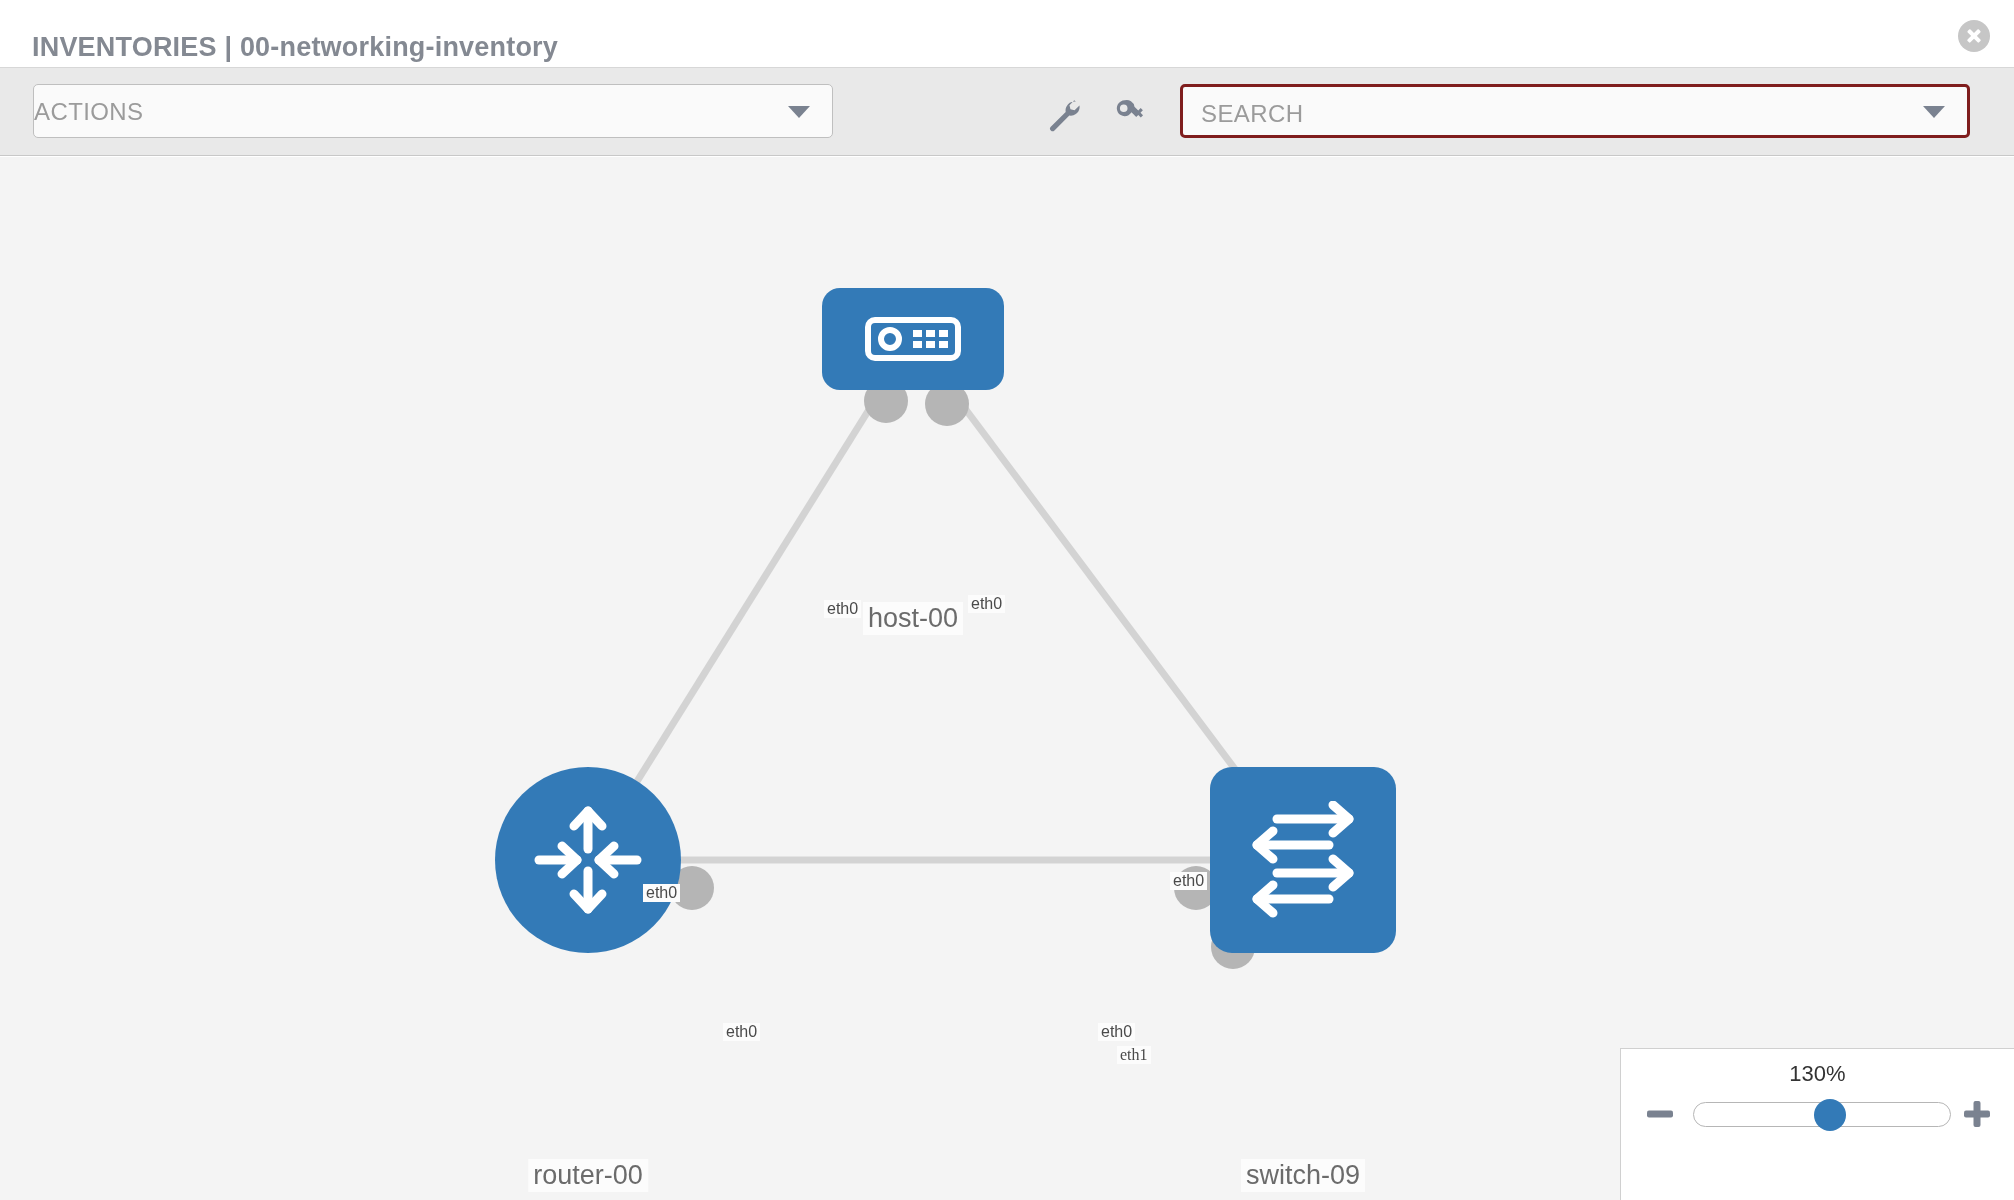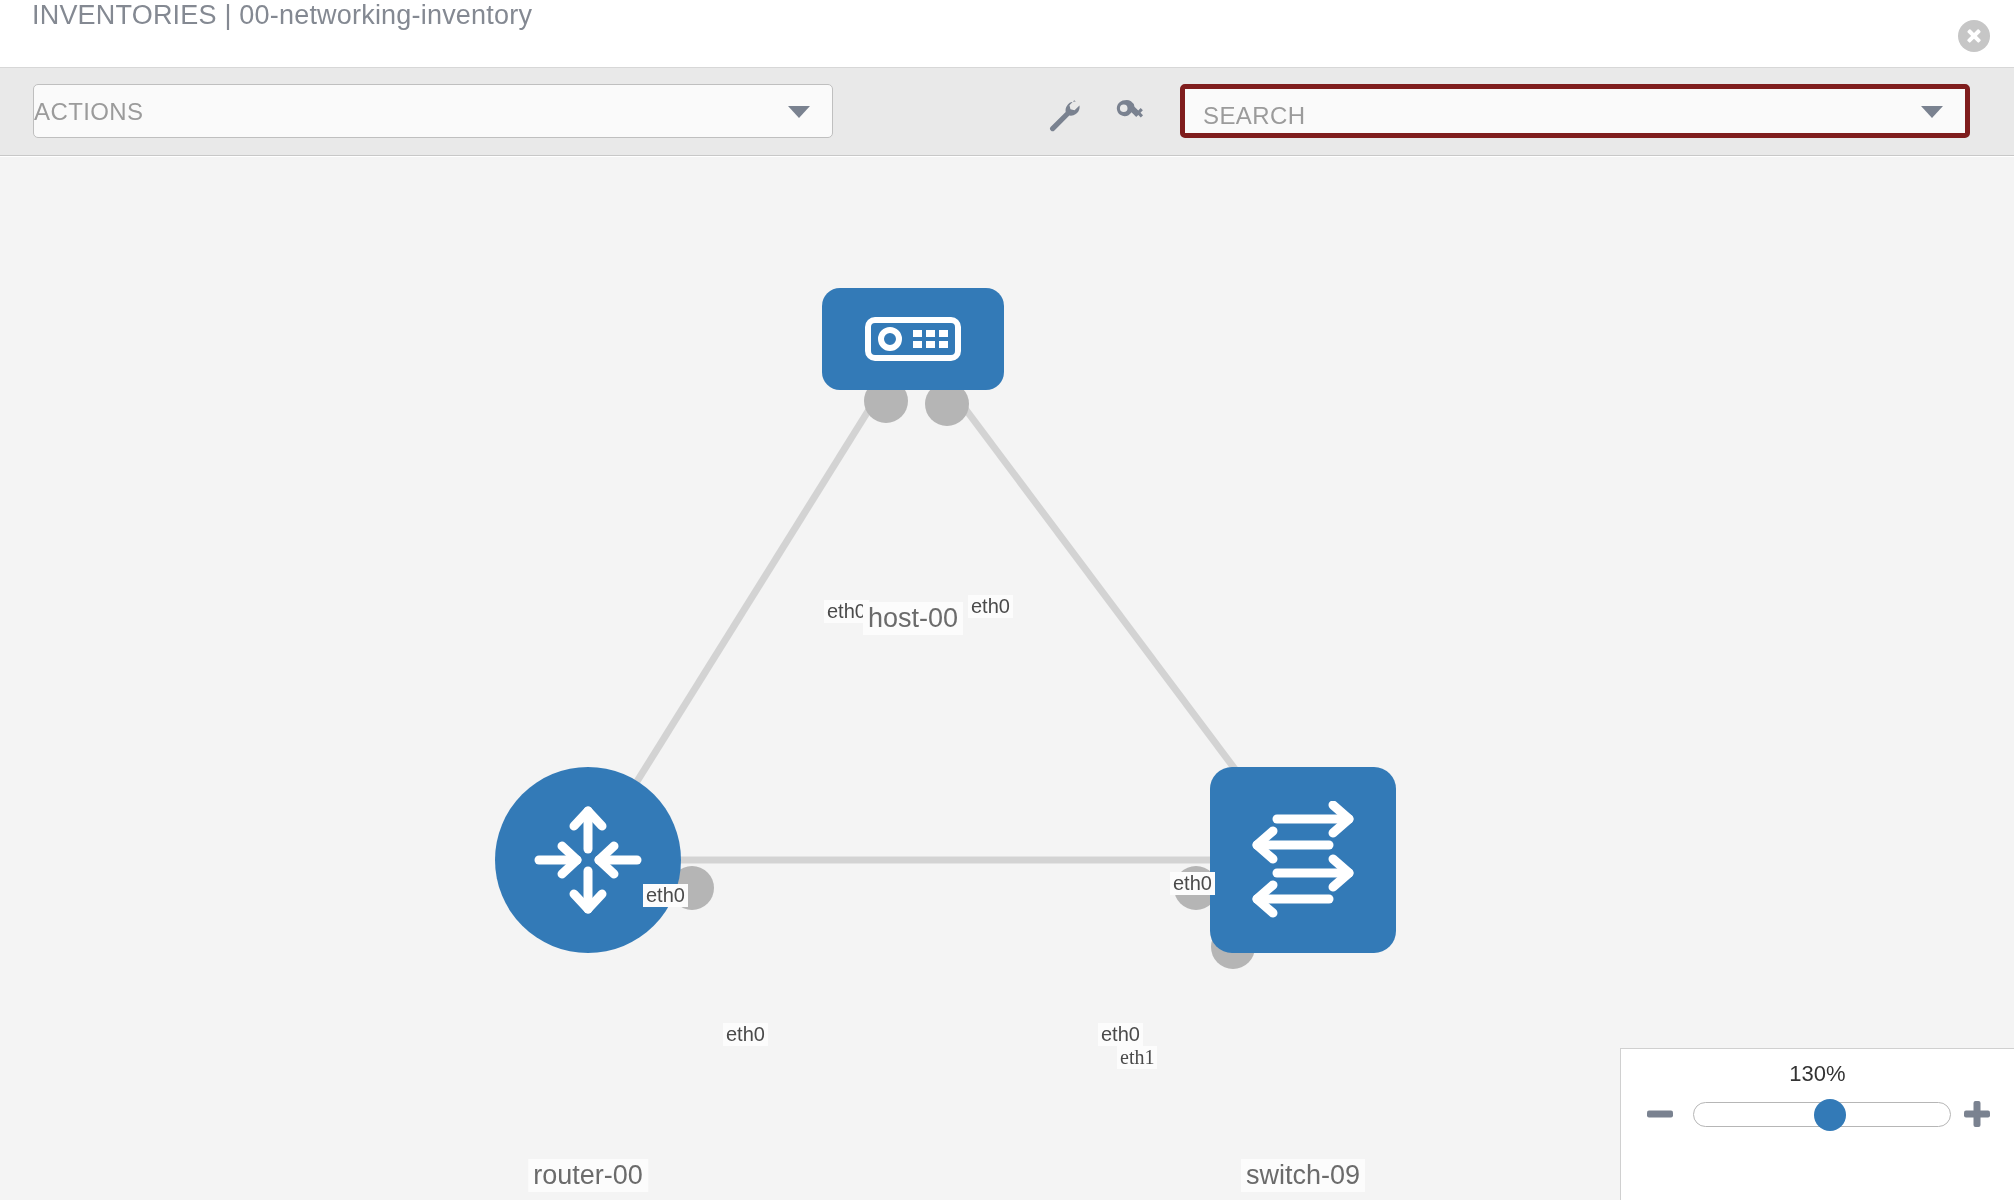--- a/index.html
+++ b/index.html
@@ -13,22 +13,22 @@
   #app { position: relative; width: 2014px; height: 1200px; }
 
   
   .header {
     position: absolute; top: 0; left: 0;
     width: 2014px; height: 68px;
     background: #ffffff;
     border-bottom: 1px solid #d7d7d7;
   }
   .page-title {
-    position: absolute; left: 32px; top: 0;
-    font-size: 27px; font-weight: normal;
+    position: absolute; left: 32px; top: 32px;
+    font-size: 27px; font-weight: bold;
     color: #848992; letter-spacing: 0.2px;
     white-space: nowrap;
   }
   .close-btn {
     position: absolute; right: 24px; top: 20px;
     width: 32px; height: 32px; border-radius: 50%;
     background: #c6c6c6; cursor: pointer;
   }
   .close-btn::before, .close-btn::after {
     content: ""; position: absolute;
@@ -72,21 +72,21 @@
     width: 42px; height: 38px; cursor: pointer;
   }
   .tool-icon svg { width: 100%; height: 100%; display: block; }
   .icon-wrench { left: 1042px; }
   .icon-key    { left: 1110px; }
 
   .search-box {
     position: absolute; left: 1180px; top: 16px;
     width: 790px; height: 54px;
     background: #fafafa;
-    border: 5px solid #7f1d1d;
+    border: 3px solid #7f1d1d;
     border-radius: 5px;
     cursor: text;
   }
   .search-box .label {
     position: absolute; left: 18px; top: 13px;
     font-size: 24px; color: #9b9b9b; letter-spacing: 0.4px;
   }
 
   
   .canvas {
@@ -102,21 +102,21 @@
     font-size: 27px; color: #6b6b6b;
     background: #fcfcfc;
     padding: 1px 5px;
     white-space: nowrap;
     transform: translateX(-50%);
     cursor: pointer;
     margin-top: 7px;
   }
   .if-label {
     position: absolute;
-    font-size: 20px; color: #4a4a4a;
+    font-size: 16px; color: #4a4a4a;
     background: #fcfcfc;
     padding: 0 3px;
     white-space: nowrap;
     cursor: default;
   }
 
   .node {
     position: absolute;
     background: #337ab7;
     cursor: pointer;

